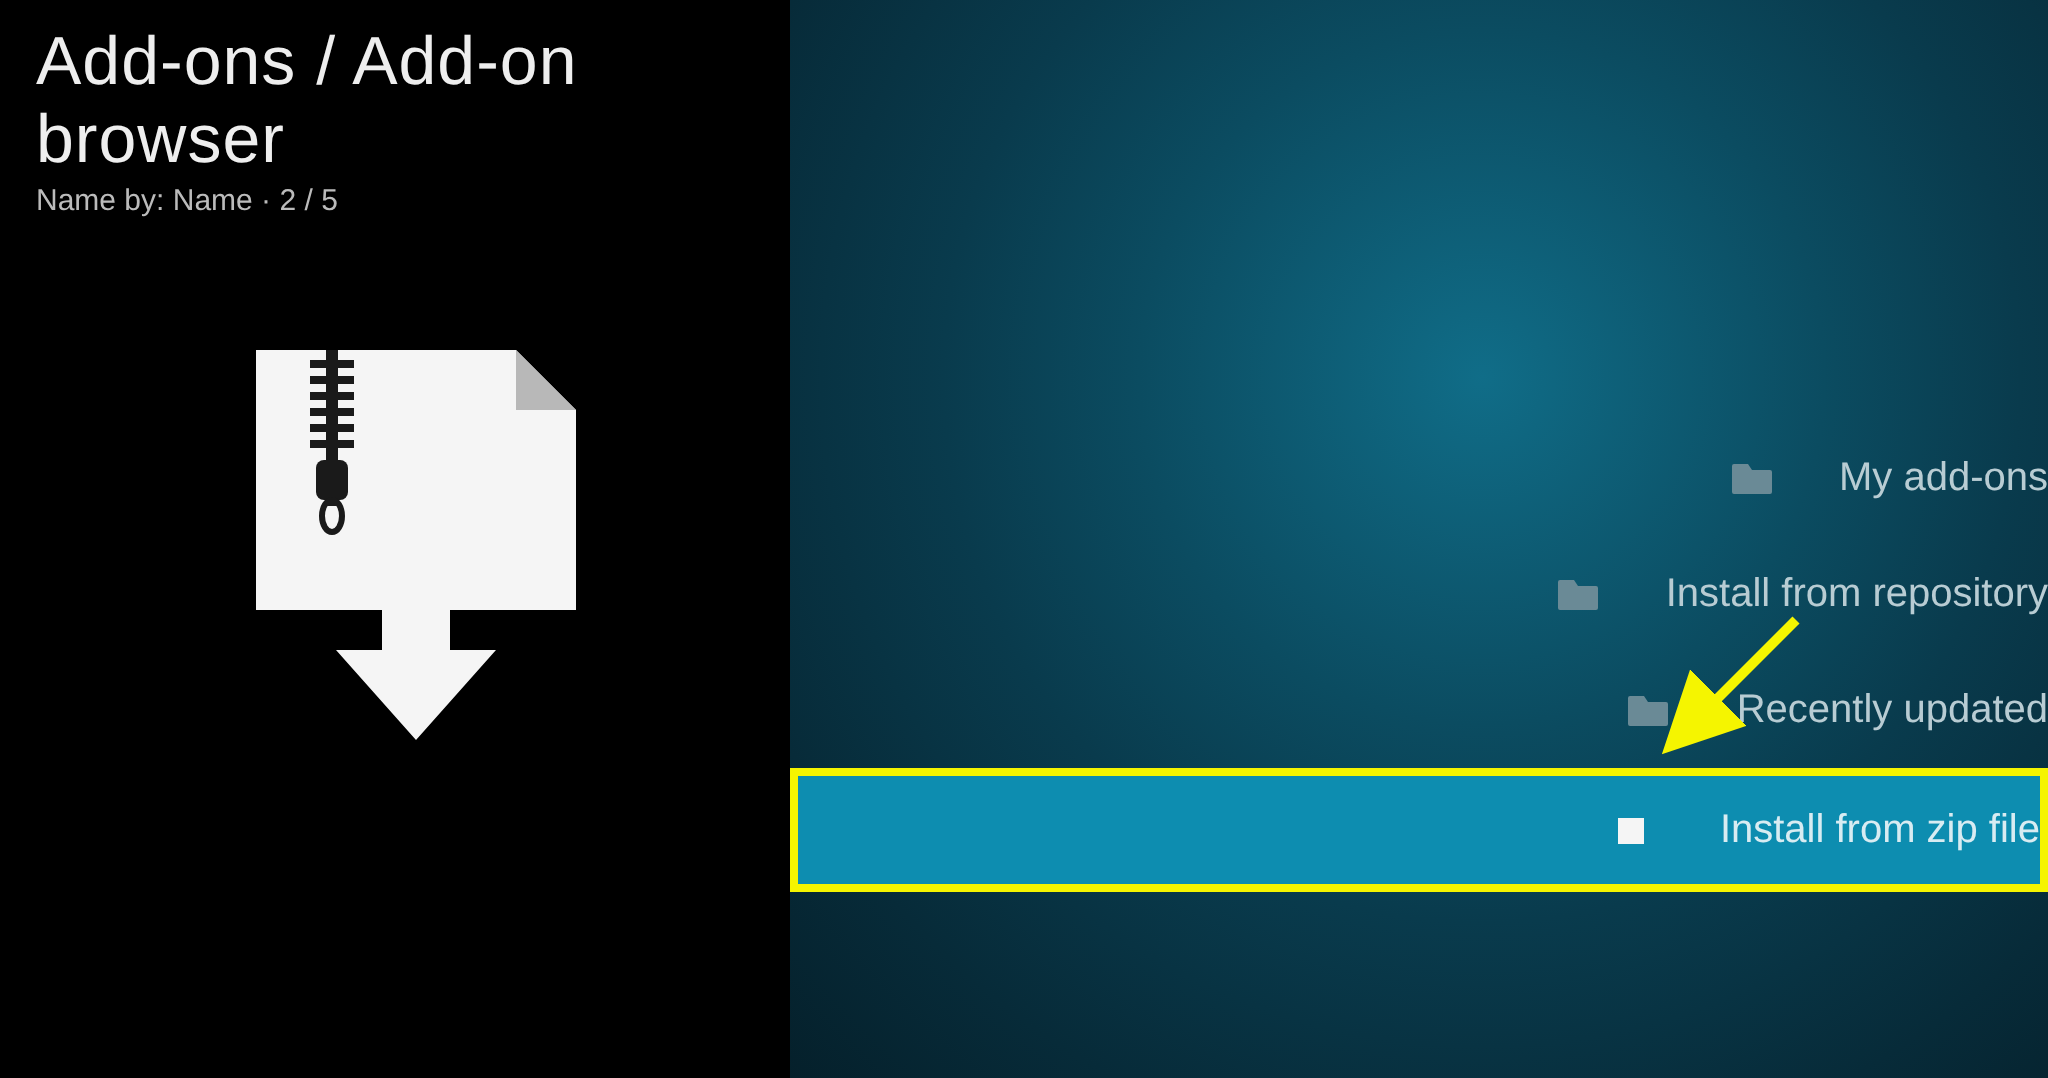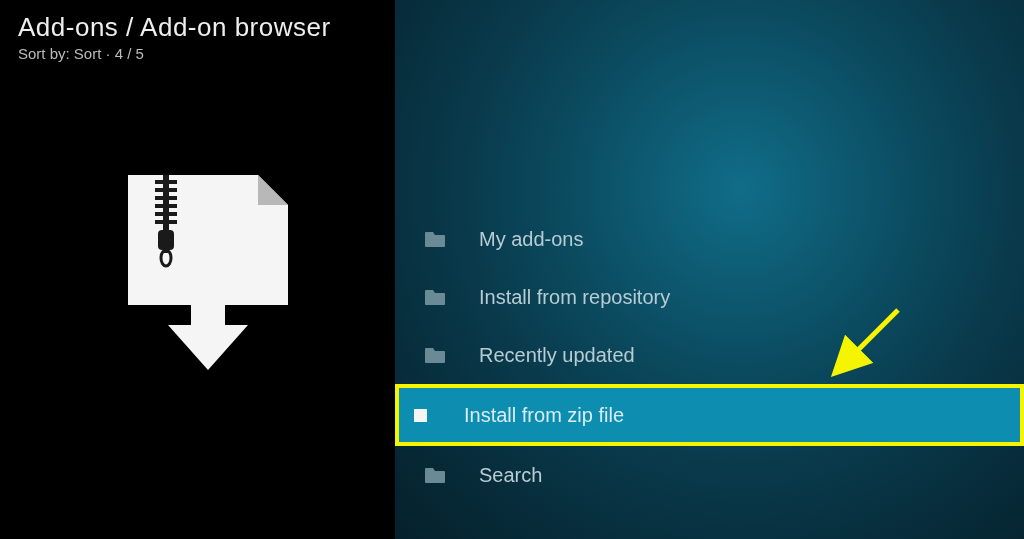--- a/index.html
+++ b/index.html
@@ -17,21 +17,21 @@
     }
     .left-panel {
       width: 395px;
       height: 100%;
       background: #000;
       padding: 12px 18px;
       color: #e8e8e8;
       position: relative;
     }
     .breadcrumb {
-      font-size: 26px;
+      font-size: 34px;
       font-weight: 400;
       color: #eee;
       letter-spacing: 0.5px;
     }
     .sort-line {
       font-size: 15px;
       color: #bbb;
       margin-top: 2px;
     }
     .icon-container {
@@ -47,20 +47,21 @@
       position: relative;
       padding-top: 210px;
     }
     .menu-item {
       display: flex;
       align-items: center;
       height: 58px;
       padding-left: 28px;
       cursor: pointer;
       position: relative;
+      justify-content: flex-end;
     }
     .menu-item.highlighted {
       background: #0d8db0;
       border: 4px solid #f5f500;
       margin-left: 0px;
       padding-left: 9px;
       height: 62px;
     }
     .menu-icon {
       width: 24px;
@@ -92,23 +93,23 @@
       left: 820px;
       pointer-events: none;
     }
   </style>
 </head>
 <body>
 
 <div class="left-panel">
   <div class="breadcrumb">Add-ons / Add-on browser</div>
   <div class="sort-line">
-    <span>Sort by: Sort</span>
+    <span>Name by: Name</span>
     <span>  ·  </span>
-    <span>4 / 5</span>
+    <span>2 / 5</span>
   </div>
   <div class="icon-container">
     <svg width="190" height="200" viewBox="0 0 190 200">
 
       <path d="M 25 5 L 155 5 L 185 35 L 185 135 L 25 135 Z" fill="#f5f5f5"></path>
       <path d="M 155 5 L 155 35 L 185 35 Z" fill="#b8b8b8"></path>
 
       <rect x="60" y="5" width="6" height="78" fill="#1a1a1a"></rect>
 
       <rect x="52" y="10" width="8" height="4" fill="#1a1a1a"></rect>
@@ -161,28 +162,20 @@
     <span class="menu-label">Recently updated</span>
   </div>
 
   <div class="menu-item highlighted">
     <div class="menu-icon">
       <div class="square-icon"></div>
     </div>
     <span class="menu-label">Install from zip file</span>
   </div>
 
-  <div class="menu-item">
-    <div class="menu-icon">
-      <svg width="22" height="18" viewBox="0 0 22 18">
-          <path class="folder-svg" d="M2 2h7l2 3h9a1 1 0 0 1 1 1v10a1 1 0 0 1-1 1H2a1 1 0 0 1-1-1V3a1 1 0 0 1 1-1z"></path>
-        </svg>
-    </div>
-    <span class="menu-label">Search</span>
-  </div>
 
 </div>
 
 <svg class="arrow-annotation" width="90" height="90" viewBox="0 0 90 90">
   <defs>
     <marker id="arrowhead" markerWidth="8" markerHeight="8" refX="6" refY="4" orient="auto">
       <polygon points="0 0, 8 4, 0 8" fill="#f5f500"></polygon>
     </marker>
   </defs>
   <line x1="78" y1="10" x2="18" y2="70" stroke="#f5f500" stroke-width="5" marker-end="url(#arrowhead)"></line>

